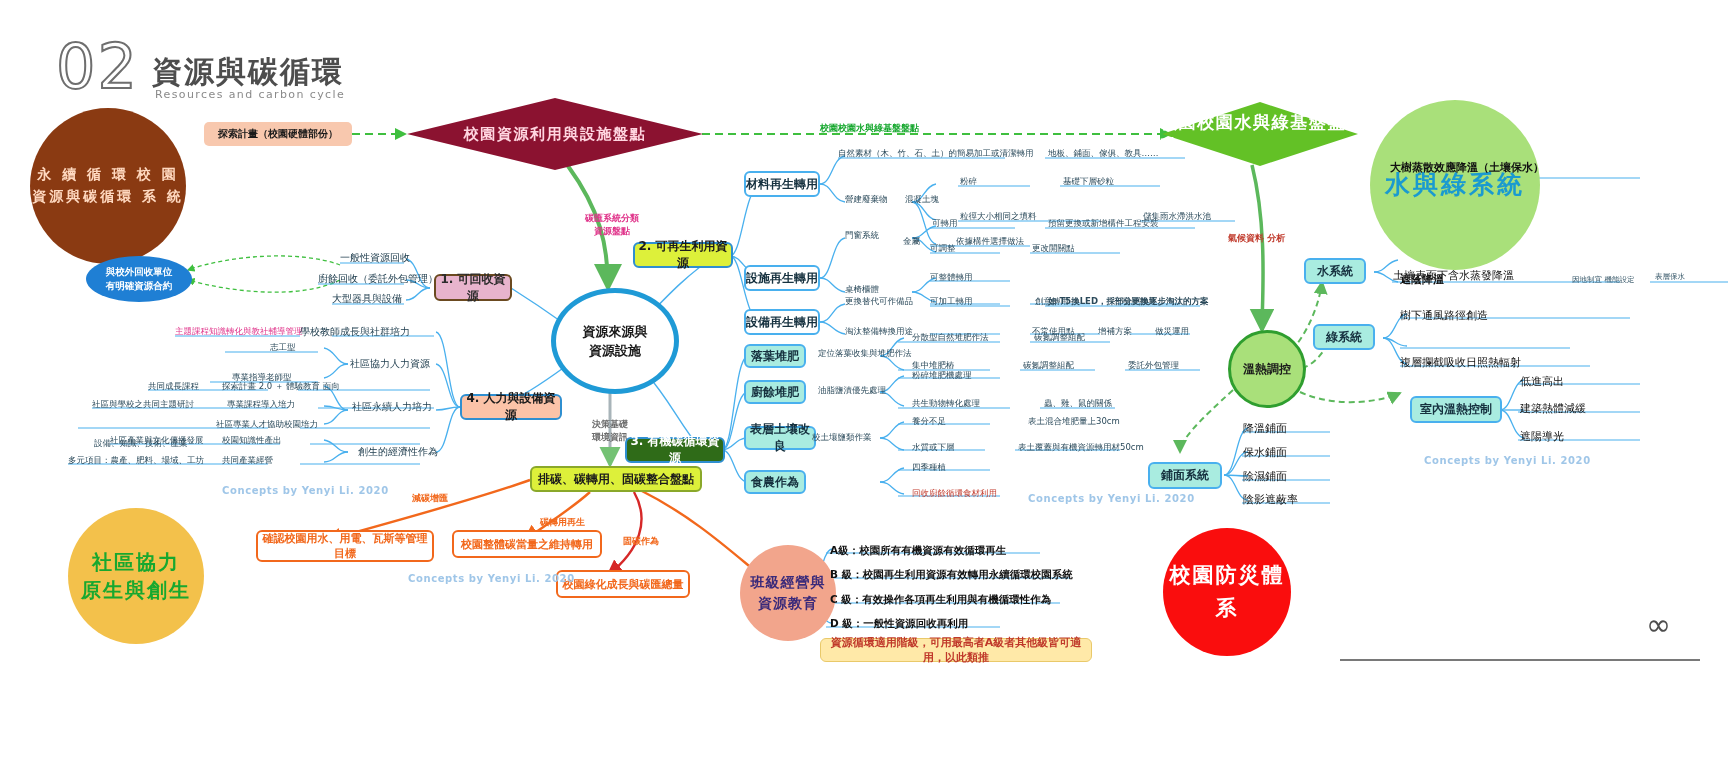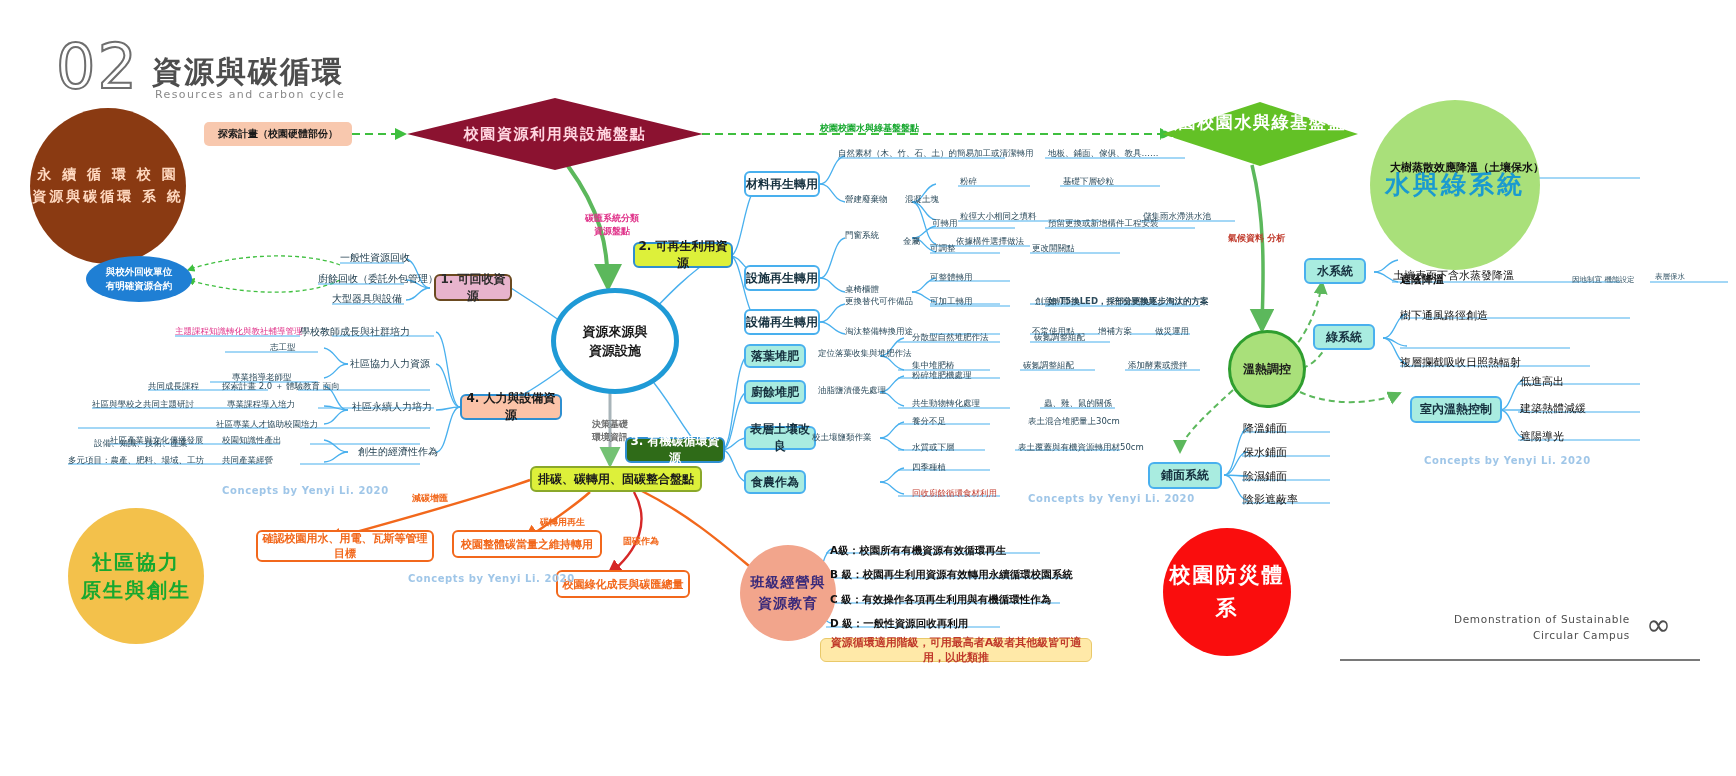--- a/index.html
+++ b/index.html
@@ -411,21 +411,21 @@
   </div>
   <div class="nodebox b-cyan" style="left:744px;top:470px;width:62px;height:24px;">
     <span>食農作為</span>
   </div>
 
   <div class="leaf sm" style="left:818px;top:348px;">定位落葉收集與堆肥作法</div>
   <div class="leaf sm" style="left:912px;top:332px;">分散型自然堆肥作法</div>
   <div class="leaf sm" style="left:1034px;top:332px;">碳氮調整組配</div>
   <div class="leaf sm" style="left:912px;top:360px;">集中堆肥樁</div>
   <div class="leaf sm" style="left:1023px;top:360px;">碳氮調整組配</div>
-  <div class="leaf sm" style="left:1128px;top:360px;">添加酵素或攪拌</div>
+  <div class="leaf sm" style="left:1128px;top:360px;">委託外包管理</div>
 
   <div class="leaf sm" style="left:818px;top:385px;">油脂鹽漬優先處理</div>
   <div class="leaf sm" style="left:912px;top:370px;">粉碎堆肥機處理</div>
   <div class="leaf sm" style="left:912px;top:398px;">共生動物轉化處理</div>
   <div class="leaf sm" style="left:1044px;top:398px;">蟲、雞、鼠的關係</div>
 
   <div class="leaf sm" style="left:812px;top:432px;">校土壤鹽類作業</div>
   <div class="leaf sm" style="left:912px;top:416px;">養分不足</div>
   <div class="leaf sm" style="left:1028px;top:416px;">表土混合堆肥量上30cm</div>
   <div class="leaf sm" style="left:912px;top:442px;">水質或下層</div>
@@ -506,19 +506,15 @@
   <div class="leaf" style="left:1243px;top:421px;font-size:11px;color:#111;">降溫鋪面</div>
   <div class="leaf" style="left:1243px;top:445px;font-size:11px;color:#111;">保水鋪面</div>
   <div class="leaf" style="left:1243px;top:469px;font-size:11px;color:#111;">除濕鋪面</div>
   <div class="leaf" style="left:1243px;top:492px;font-size:11px;color:#111;">陰影遮蔽率</div>
 
   <div class="credit" style="left:222px;top:485px;">Concepts by Yenyi Li. 2020</div>
   <div class="credit" style="left:408px;top:573px;">Concepts by Yenyi Li. 2020</div>
   <div class="credit" style="left:1028px;top:493px;">Concepts by Yenyi Li. 2020</div>
   <div class="credit" style="left:1424px;top:455px;">Concepts by Yenyi Li. 2020</div>
 
-  <div class="footer-txt" style="left:1330px;top:612px;width:300px;">
-    <div>Demonstration of Sustainable</div>
-    <div>Circular Campus</div>
-  </div>
   <div class="infinity" style="left:1646px;top:610px;">∞</div>
 
 </div>
 
 </body></html>

